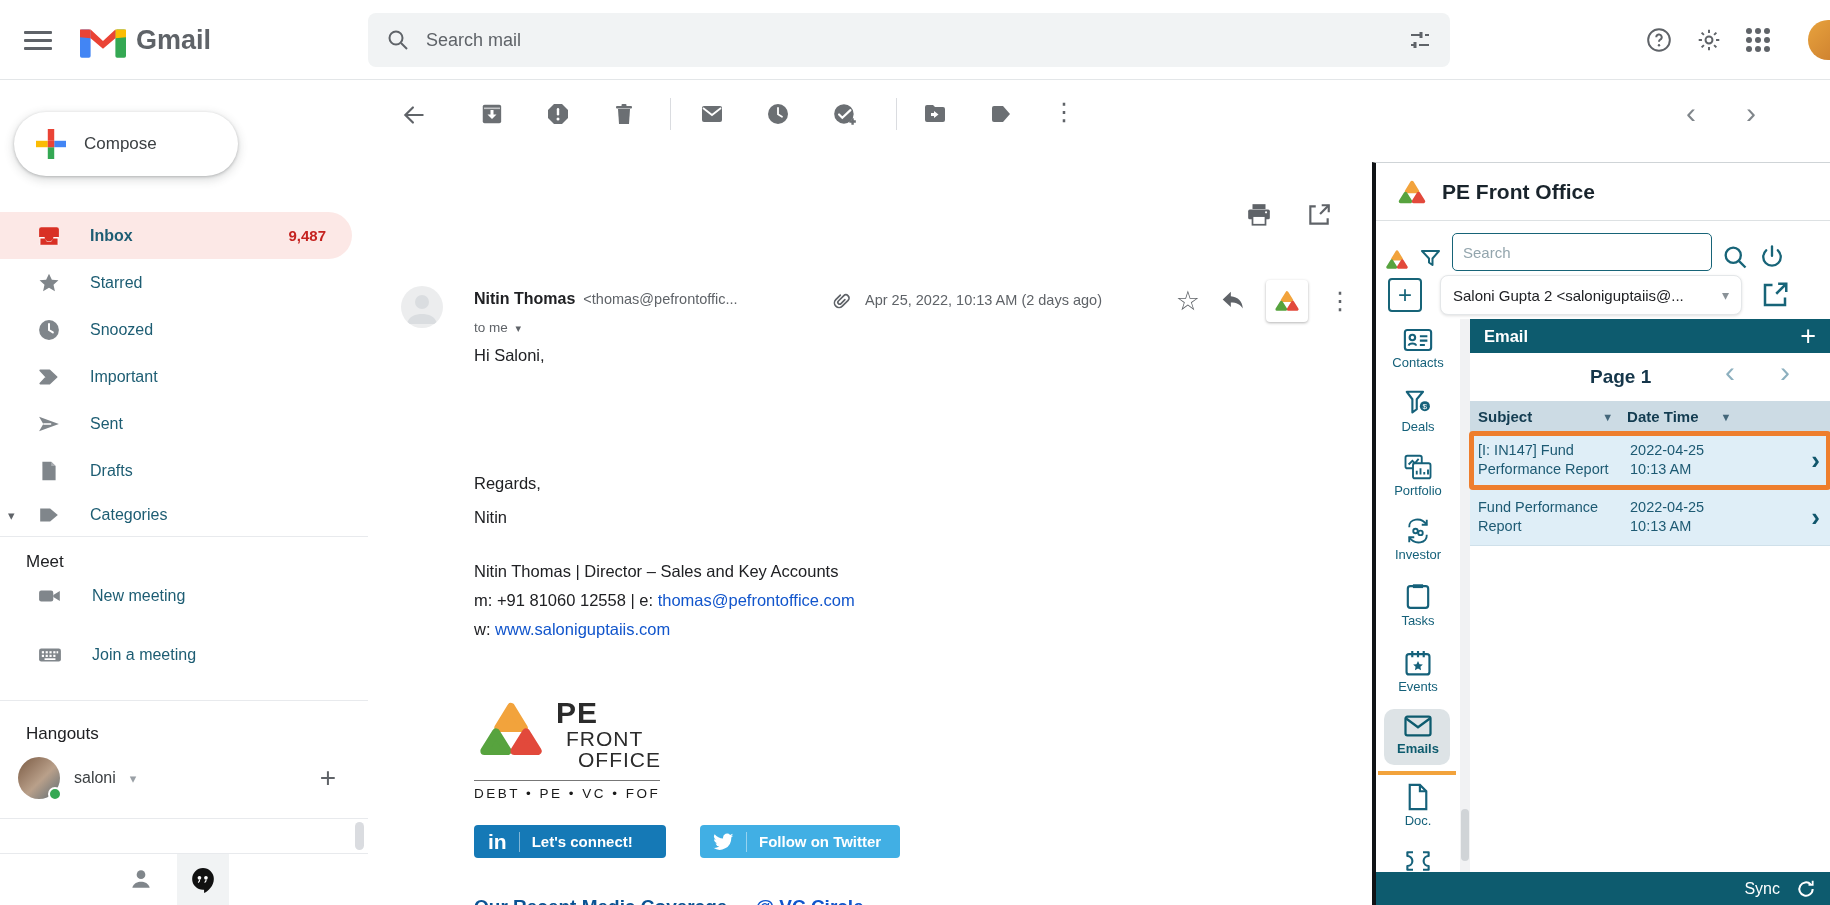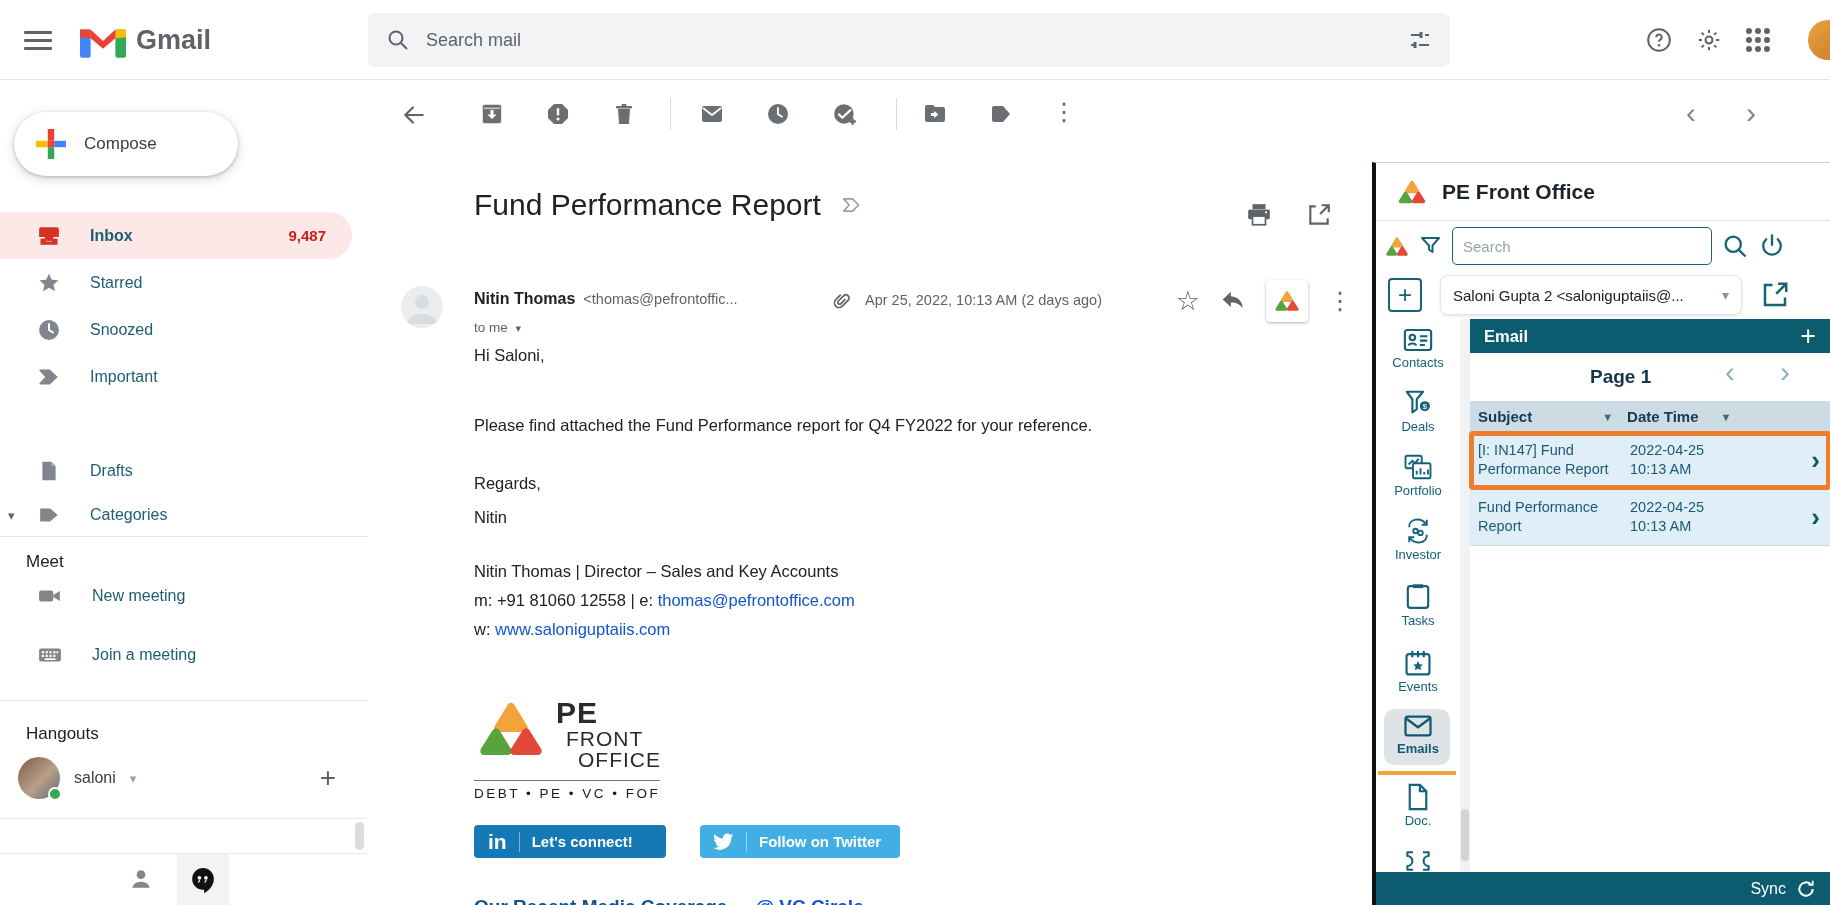--- a/index.html
+++ b/index.html
@@ -72,21 +72,21 @@
   .li-in { font-size:21px; font-weight:bold; margin-left:14px; letter-spacing:0; }
   .sb-label { font-size:15px; font-weight:bold; }
   .media-teaser { position:absolute; left:106px; top:816px; font-size:19px; font-weight:bold; white-space:nowrap; }
   .media-teaser .t1 { color:#0b5394; }
   .media-teaser .t2 { color:#1155cc; margin-left:28px; }
 
   
   .pepanel { position:absolute; left:1372px; top:162px; width:458px; height:743px; background:#fff; border-left:4px solid #101316; border-top:1px solid #cfd4d7; }
   .pe-head { position:absolute; left:0; top:0; width:454px; height:58px; border-bottom:1px solid #dde1e3; display:flex; align-items:center; gap:14px; padding-left:20px; }
   .pe-title { font-size:21px; font-weight:bold; color:#19242c; }
-  .pe-controls { position:absolute; left:0; top:58px; width:454px; height:50px; display:flex; align-items:center; gap:9px; padding-left:8px; }
+  .pe-controls { position:absolute; left:0; top:58px; width:454px; height:50px; display:flex; align-items:flex-end; gap:9px; padding-left:8px; }
   .pe-search { width:260px; height:38px; border:1.6px solid #176478; border-radius:5px; font-size:15px; padding:0 10px; color:#202124; outline:none; font-family:"Liberation Sans",sans-serif; }
   .pe-search::placeholder { color:#93a5ad; }
   .pe-acct-row { position:absolute; left:0; top:108px; width:454px; height:48px; display:flex; align-items:center; gap:18px; padding-left:12px; }
   .plusbox { width:34px; height:34px; border:2px solid #176478; border-radius:4px; color:#176478; font-size:24px; display:flex; align-items:center; justify-content:center; cursor:pointer; }
   .acct-select { width:302px; height:40px; background:#fff; border:1px solid #e4e7e9; border-radius:8px; box-shadow:0 1px 3px rgba(0,0,0,.12); display:flex; align-items:center; padding:0 12px; font-size:15px; color:#202124; cursor:pointer; }
   .acct-select .caret { margin-left:auto; color:#8a9298; font-size:14px; }
   .rail { position:absolute; left:0; top:156px; width:84px; height:553px; }
   .rail-item { position:absolute; left:0; width:84px; display:flex; flex-direction:column; align-items:center; gap:2px; cursor:pointer; }
   .rail-item .rl { font-size:13px; color:#15617a; }
   .rail-item.sel .rl { font-weight:bold; color:#0d5b6e; }
@@ -102,21 +102,21 @@
   .page-label { position:absolute; left:120px; font-size:19px; font-weight:bold; color:#15364a; }
   .pg-chev { position:absolute; font-size:30px; color:#8db0bf; cursor:pointer; top:2px; }
   .etable-h { position:absolute; left:0; top:82px; width:360px; height:31px; background:#ccdbe4; display:flex; align-items:center; }
   .etable-h .hc { font-size:15px; font-weight:bold; color:#133c51; }
   .sort-caret { font-size:11px; color:#44677a; margin-left:26px; }
   .erow { position:absolute; left:0; width:360px; height:57px; background:#dfeef7; border-bottom:1px solid #cfe0ea; display:flex; align-items:center; }
   .erow .c-subj { width:152px; margin-left:8px; font-size:14.5px; color:#1d5a73; line-height:19px; }
   .erow .c-date { width:120px; font-size:14.5px; color:#1d5a73; line-height:19px; }
   .erow .c-go { margin-left:auto; margin-right:10px; font-size:26px; font-weight:bold; color:#10566c; cursor:pointer; line-height:0; }
   .erow.hl { outline:5px solid #ee7e2d; outline-offset:-4px; border-radius:3px; z-index:2; }
-  .sync-bar { position:absolute; left:0; top:709px; width:454px; height:33px; background:#0d5b6e; display:flex; align-items:center; justify-content:flex-end; gap:10px; padding-right:14px; color:#fff; cursor:pointer; }
+  .sync-bar { position:absolute; left:0; top:709px; width:454px; height:33px; background:#0d5b6e; display:flex; align-items:center; justify-content:flex-end; gap:16px; padding-right:14px; color:#fff; cursor:pointer; }
   .sync-bar .sl { font-size:16px; }
 
   svg { display:block; }
 </style>
 </head>
 <body>
 
 <svg width="0" height="0" style="position:absolute">
   <defs>
     <symbol id="pe-logo" viewBox="0 0 64 52">
@@ -237,20 +237,29 @@
       </span>
       <span class="nl">Snoozed</span>
     </div>
     <div class="navitem" style="top:273px">
       <span>
         <svg width="22" height="22" viewBox="0 0 20 20">
             <path d="M2 4h8.5l6.5 6-6.5 6H2l5.5-6z" fill="#80868b" stroke="#80868b" stroke-width="1.5" stroke-linejoin="round"></path>
           </svg>
       </span>
       <span class="nl">Important</span>
+    </div>
+    <div class="navitem" style="top:320px">
+      <span>
+        <svg width="22" height="22" viewBox="0 0 20 20">
+            <path d="M1 3.5 19 10 1 16.5 4.8 10z" fill="#80868b"></path>
+            <path d="M4.8 10H12" stroke="#fff" stroke-width="1.4"></path>
+          </svg>
+      </span>
+      <span class="nl">Sent</span>
     </div>
     <div class="navitem" style="top:367px">
       <span>
         <svg width="22" height="22" viewBox="0 0 20 20">
             <path d="M4 1.5h8l4 4v13H4z" fill="#80868b"></path>
             <path d="M12 1.5v4h4" fill="#a9adb1"></path>
           </svg>
       </span>
       <span class="nl">Drafts</span>
     </div>
@@ -388,28 +397,20 @@
       <span class="ticon" style="left:621px">
         <svg width="24" height="24" viewBox="0 0 24 24">
             <path d="M3 6a2 2 0 0 1 2-2h9l7 8-7 8H5a2 2 0 0 1-2-2z" fill="#6b6f73"></path>
           </svg>
       </span>
       <span class="ticon" style="left:684px; font-size:24px; color:#5f6368; width:auto; top:18px">⋮</span>
       <span class="ticon" style="left:1318px; top:16px; font-size:30px; color:#80868b; width:auto">‹</span>
       <span class="ticon" style="left:1378px; top:16px; font-size:30px; color:#80868b; width:auto">›</span>
     </div>
 
-    <div class="mail-subject">
-      <span>Fund Performance Report</span>
-      <span>
-        <svg width="22" height="22" viewBox="0 0 20 20" fill="none" stroke="#9aa0a6" stroke-width="1.6" stroke-linejoin="round">
-            <path d="M2.5 4.5h8l5.5 5.5-5.5 5.5h-8l4.8-5.5z"></path>
-          </svg>
-      </span>
-    </div>
     <div class="hdr-actions" style="right:40px">
       <span>
         <svg width="26" height="26" viewBox="0 0 24 24">
             <rect x="6" y="2" width="12" height="4.5" fill="#5f6368"></rect>
             <rect x="2" y="7" width="20" height="9" rx="1.5" fill="#5f6368"></rect>
             <circle cx="18.5" cy="9.5" r="1" fill="#fff"></circle>
             <rect x="6" y="13" width="12" height="8" fill="#fff" stroke="#5f6368" stroke-width="1.6"></rect>
           </svg>
       </span>
       <span>
@@ -451,21 +452,20 @@
       </span>
       <span class="pe-btn">
         <svg width="28" height="24">
             <use href="#pe-logo"></use>
           </svg>
       </span>
       <span style="font-size:24px; color:#5f6368">⋮</span>
     </div>
 
     <div class="body-line" style="top:266px">Hi Saloni,</div>
-    <div class="body-line" style="top:336px">Please find attached the Fund Performance report for Q4 FY2022 for your reference.</div>
     <div class="body-line" style="top:394px">Regards,</div>
     <div class="body-line" style="top:428px">Nitin</div>
 
     <div class="body-line" style="top:482px">Nitin Thomas | Director – Sales and Key Accounts</div>
     <div class="body-line" style="top:511px">
       <span>m: +91 81060 12558 | e: </span><span class="blue">thomas@pefrontoffice.com</span>
     </div>
     <div class="body-line" style="top:540px">
       <span>w: </span><span class="blue">www.saloniguptaiis.com</span>
     </div>

